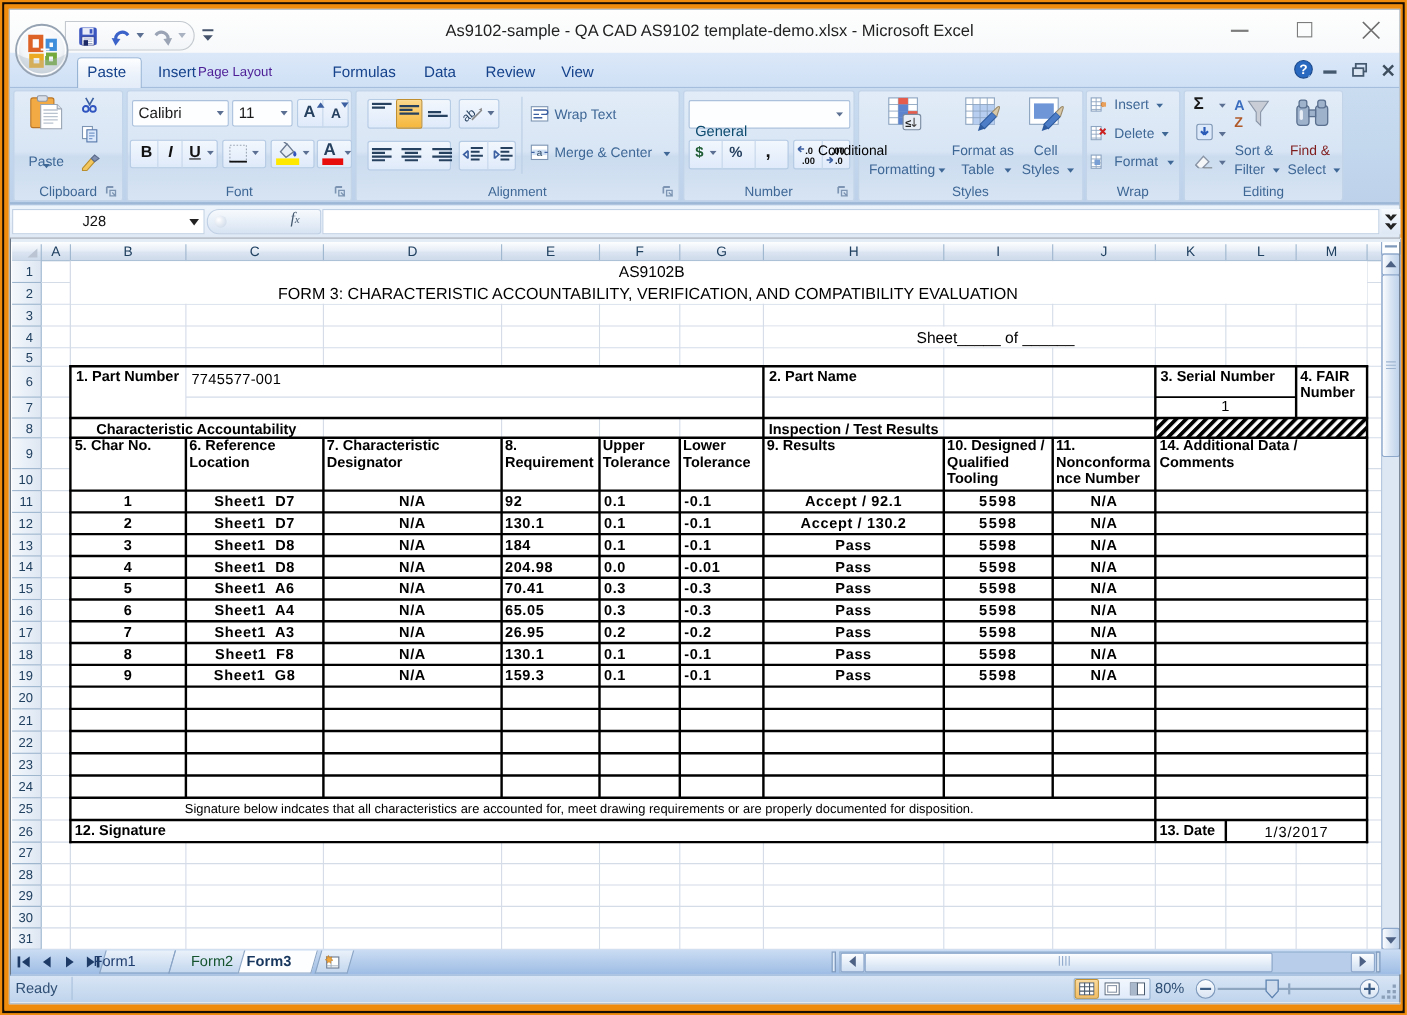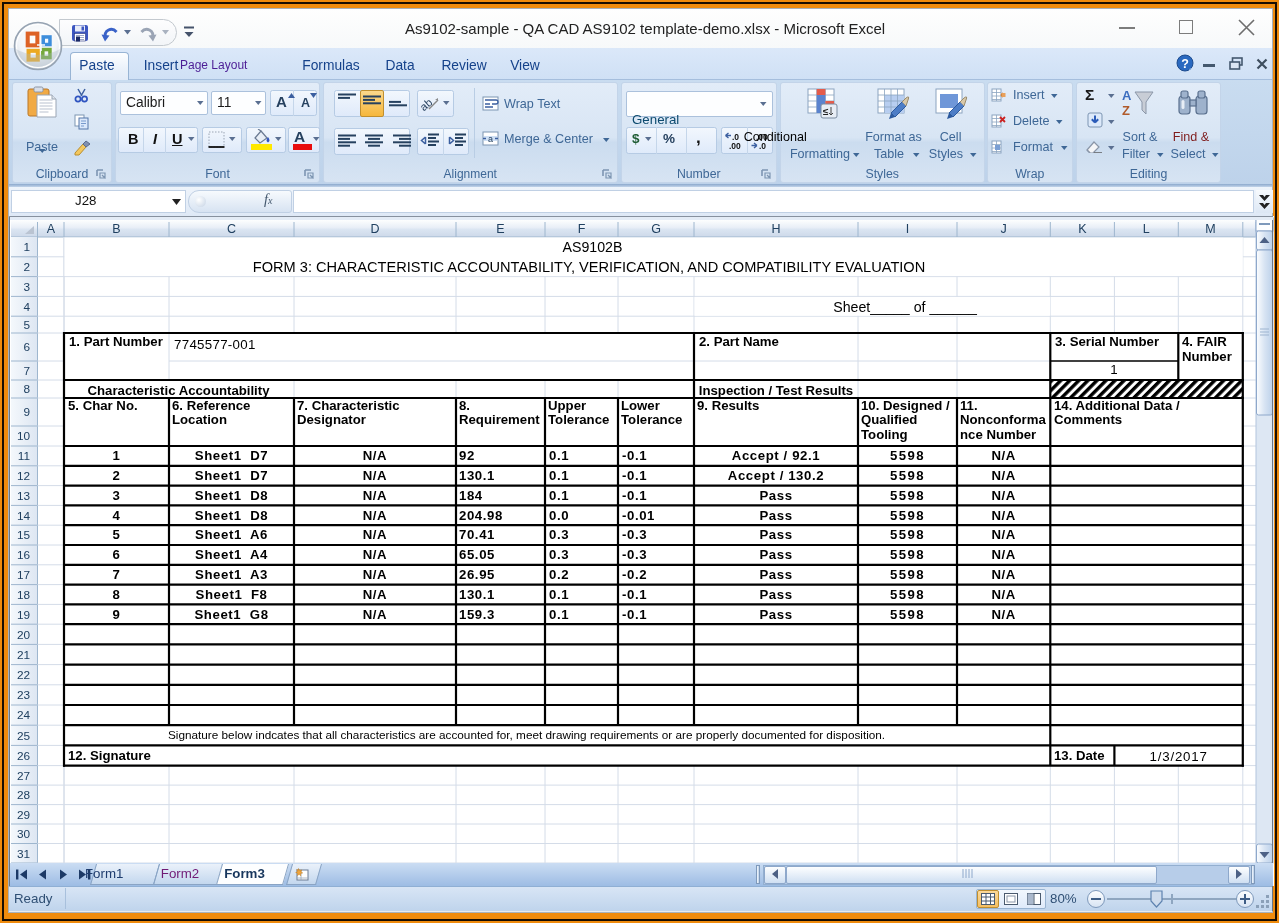--- a/index.html
+++ b/index.html
@@ -788,21 +788,21 @@
 <path d="M14 1.5 L14 11.5 L7 6.5 Z"></path>
 <path d="M33 1.5 L33 11.5 L26 6.5 Z"></path>
 <path d="M47 1.5 L47 11.5 L54 6.5 Z"></path>
 <path d="M66 1.5 L66 11.5 L73 6.5 Z"></path>
 <rect x="75" y="1.5" width="2.4" height="10"></rect>
 </g>
   </svg>
 <div class="abs" style="left:93px;top:863.5px;width:64px;height:21px;background:linear-gradient(#eaf1fa,#c3d7ee);border:1px solid #8aa4c4;border-top:none;transform:skewX(-16deg);"></div>
 <div class="abs" style="left:85px;top:866px;width:64px;text-align:left;font-size:13.3px;font-weight:normal;color:#1e3c6e">Form1</div>
 <div class="abs" style="left:156px;top:863.5px;width:64px;height:21px;background:linear-gradient(#eaf1fa,#c3d7ee);border:1px solid #8aa4c4;border-top:none;transform:skewX(-16deg);"></div>
-<div class="abs" style="left:148px;top:866px;width:64px;text-align:center;font-size:13.3px;font-weight:normal;color:#701a75">Form2</div>
+<div class="abs" style="left:148px;top:866px;width:64px;text-align:right;font-size:13.3px;font-weight:normal;color:#14532d">Form2</div>
 <div class="abs" style="left:219px;top:863.5px;width:67px;height:21px;background:#fdfeff;border:1px solid #8aa4c4;border-top:none;transform:skewX(-16deg);"></div>
 <div class="abs" style="left:211px;top:866px;width:67px;text-align:center;font-size:13.3px;font-weight:bold;color:#17365d">Form3</div>
 <div class="abs" style="left:289px;top:863.5px;width:30px;height:21px;background:linear-gradient(#eaf1fa,#c3d7ee);border:1px solid #8aa4c4;border-top:none;transform:skewX(-16deg);"></div>
 <svg class="abs" style="left:293px;top:866px" width="18" height="16" viewBox="0 0 18 16">
 <rect x="4" y="4" width="11" height="10" fill="#fdfefe" stroke="#6a7a92" stroke-width="1"></rect>
 <path d="M4 12 h11 M8 4 v10" stroke="#9aa8ba" stroke-width="0.8"></path>
 <path d="M5.5 2.5 l1.2 2 l2 -0.6 l-0.8 2 l1.8 1 l-2.2 0.6 l0.2 2.2 l-1.6 -1.4 l-1.6 1.2 l0.2 -2.2 l-2 -0.8 l1.9 -1 l-0.9 -2 l2 0.7 z" fill="#f0a53a" stroke="#c07818" stroke-width="0.5"></path>
 </svg>
 <div class="abs" style="left:756px;top:865px;width:4px;height:19px;background:linear-gradient(90deg,#f5f9fd,#b9cfe9);border:1px solid #7e99bb"></div>
 <div class="abs" style="left:763px;top:864.5px;width:491px;height:20px;background:#b7cde9;border:1px solid #93afd0"></div>

